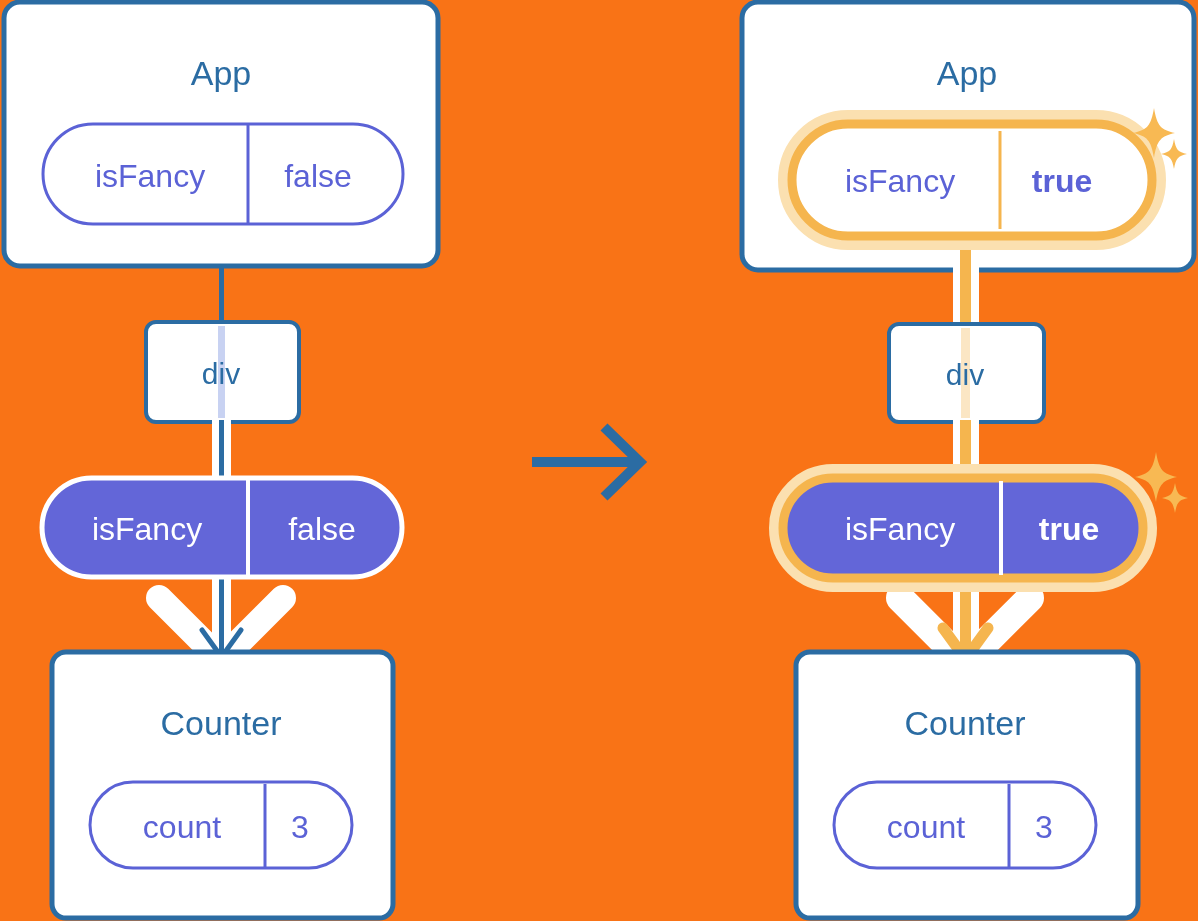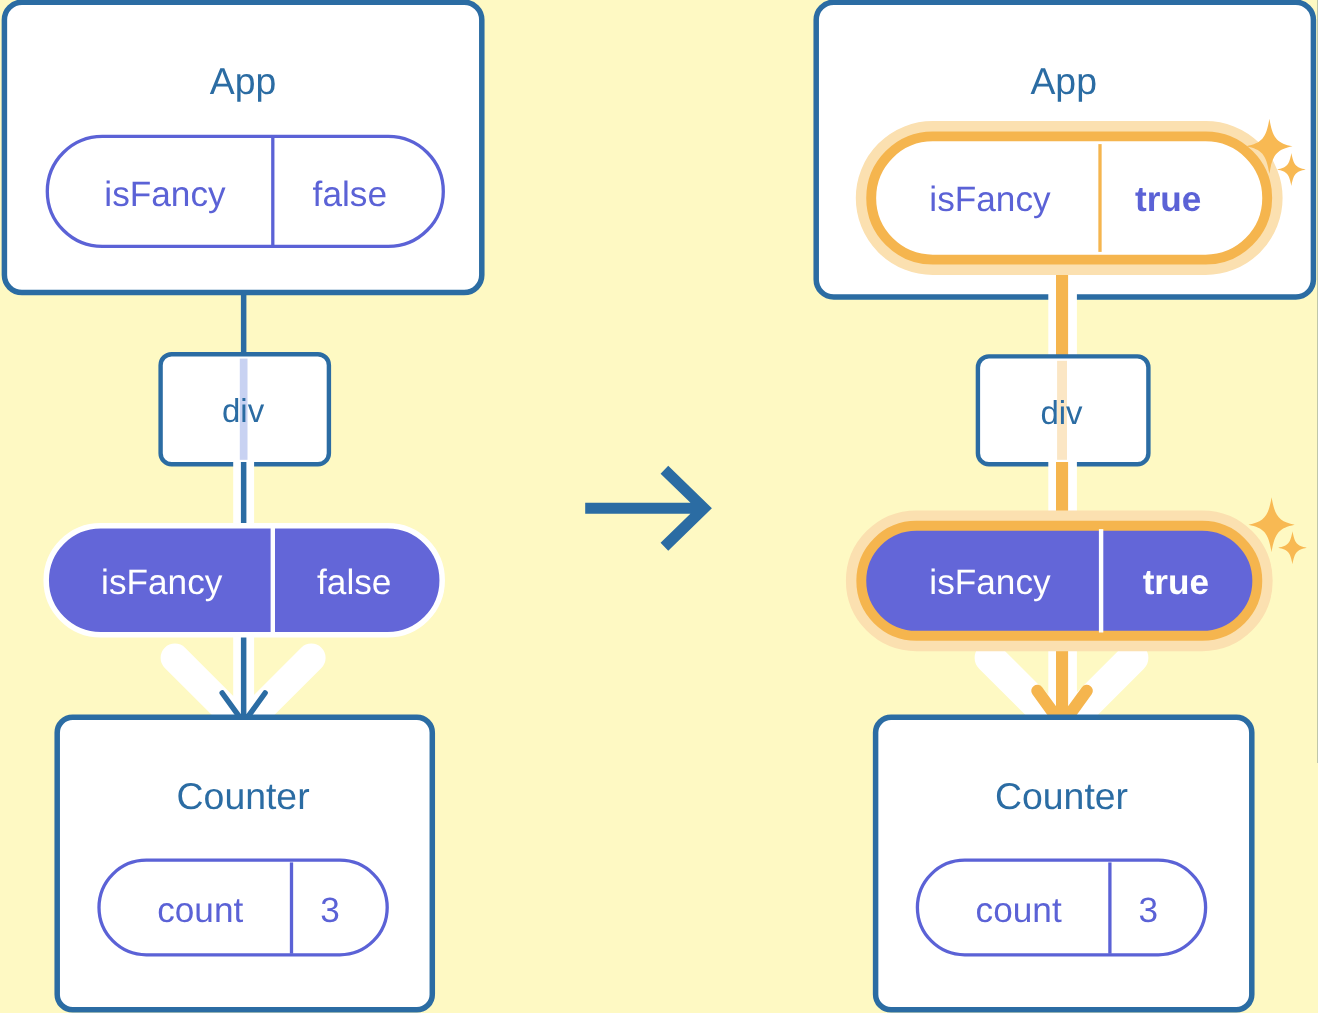--- a/index.html
+++ b/index.html
@@ -11,21 +11,21 @@
   body {
     width: 1198px;
     height: 921px;
     overflow: hidden;
     font-family: "Liberation Sans", sans-serif;
   }
   #stage {
     position: relative;
     width: 1198px;
     height: 921px;
-    background: #fef9c3;
+    background: #f97316;
   }
   #stage svg.layer {
     position: absolute;
     top: 0;
     left: 0;
     width: 1198px;
     height: 921px;
   }
   text { font-family: "Liberation Sans", sans-serif; }
   .t-title { font-size: 34px; fill: #2B6CA3; }

